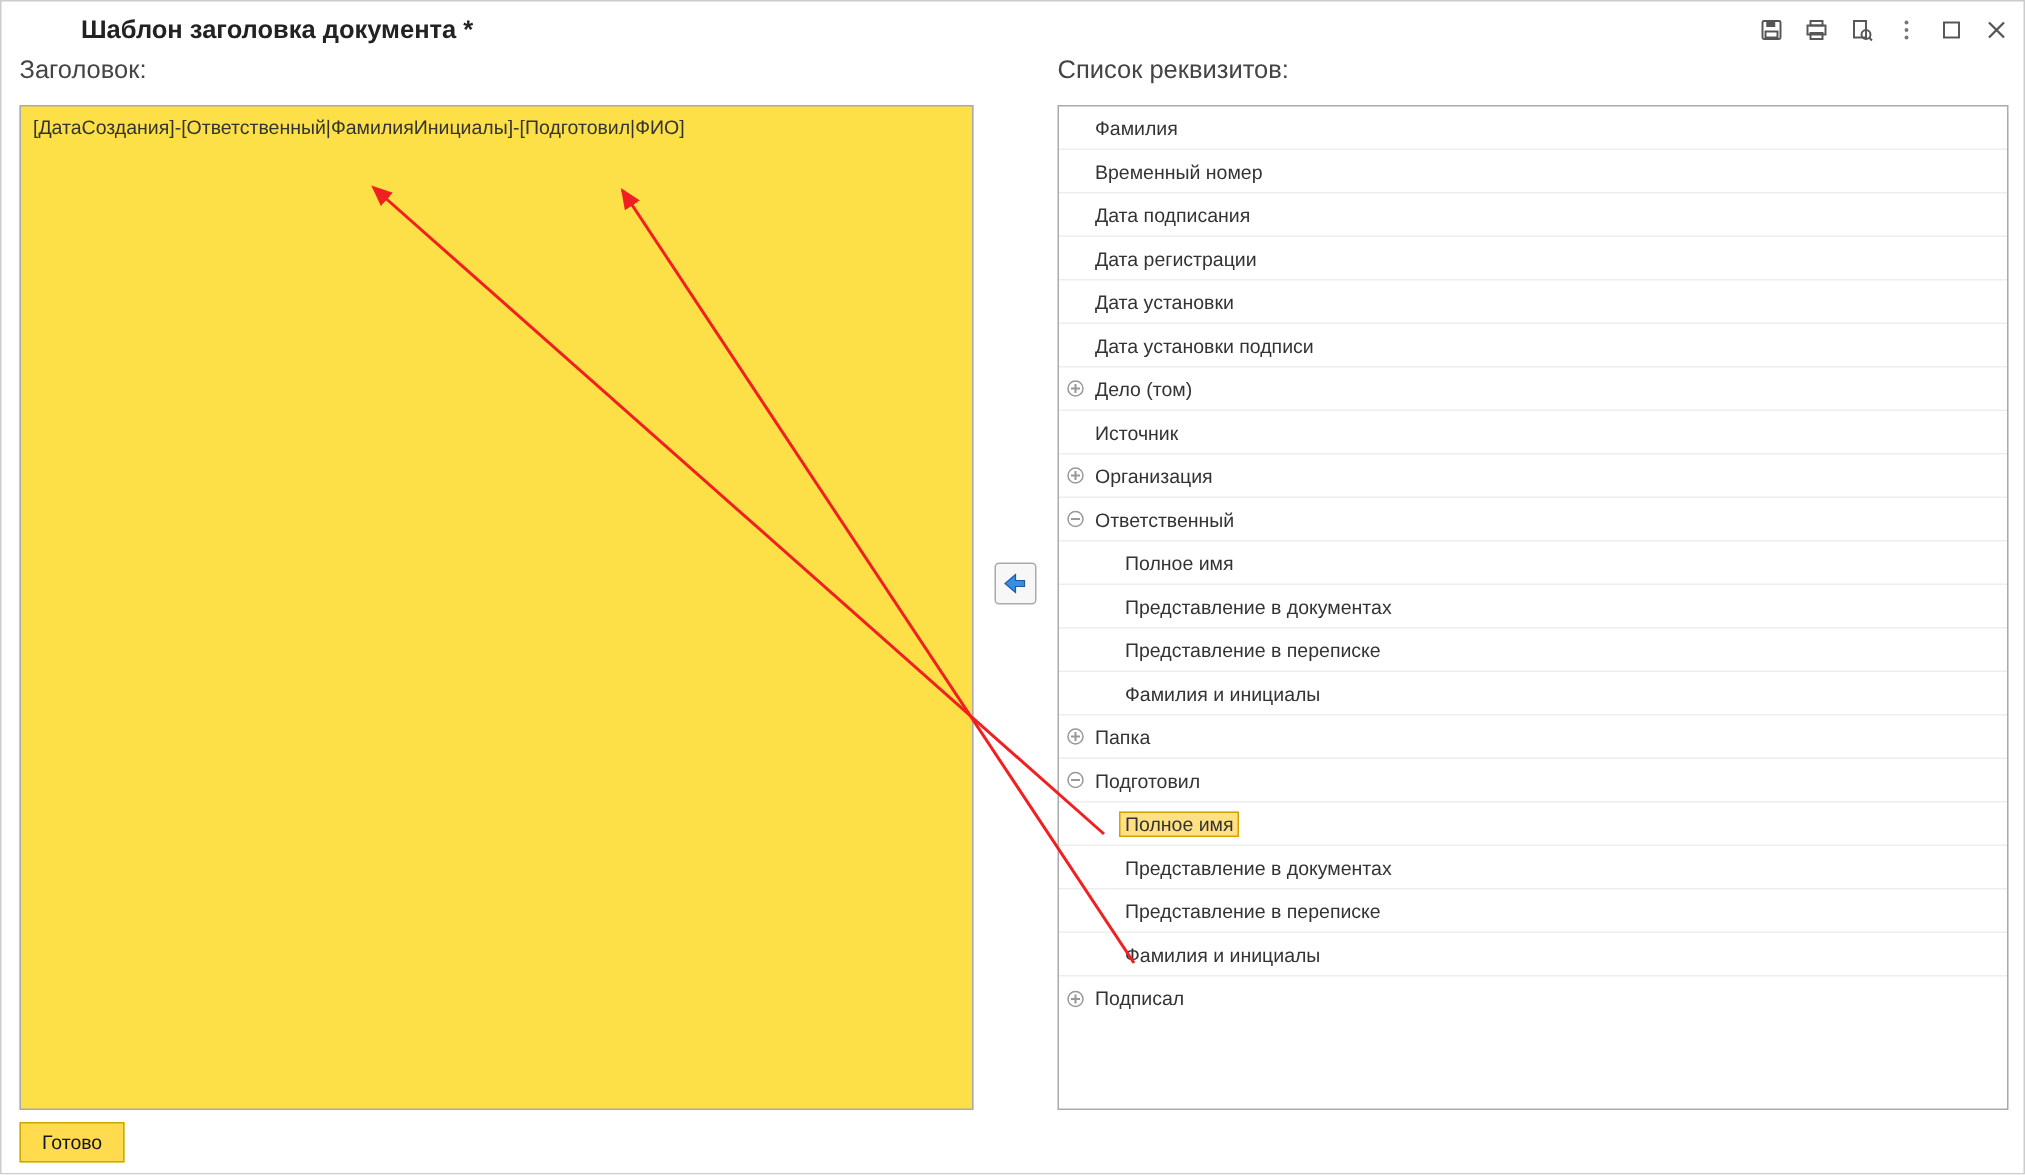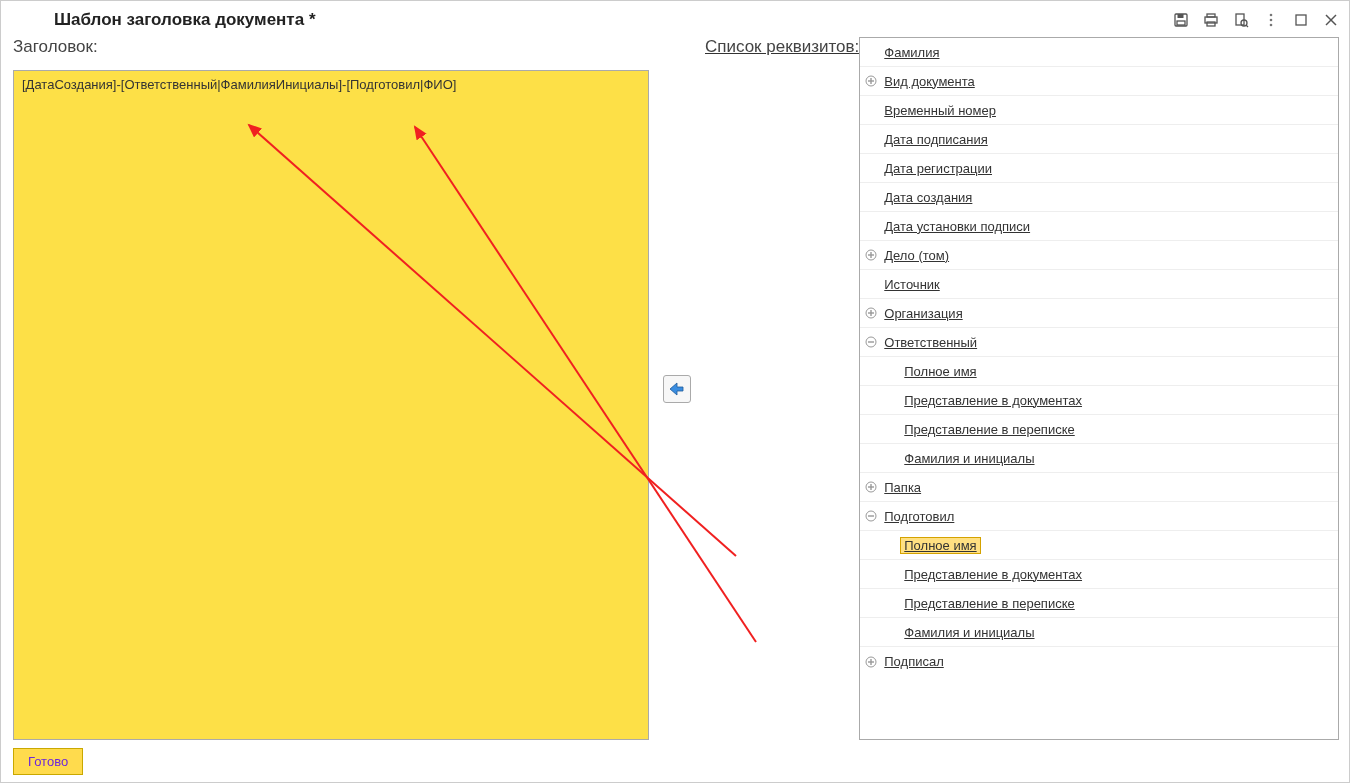--- a/index.html
+++ b/index.html
@@ -62,23 +62,22 @@
   }
   .col-middle {
     flex: 0 0 36px;
     display: flex;
     align-items: center;
     justify-content: center;
   }
   .col-right {
     flex: 1;
     display: flex;
-    flex-direction: row;
+    flex-direction: column;
     min-width: 0;
-    text-decoration: underline;
   }
   .field-label {
     font-size: 17px;
     color: #444;
     margin-bottom: 15px;
     height: 18px;
   }
   .textarea-wrap {
     flex: 1;
     border: 1px solid #aaa;
@@ -147,21 +146,21 @@
     display: flex;
     align-items: center;
     padding: 0 12px;
   }
   .btn-ready {
     background: #ffdb4d;
     border: 1px solid #c9a800;
     padding: 5px 14px;
     font-size: 13px;
     cursor: pointer;
-    color: #6d28d9;
+    color: #0f172a;
     text-align: center;
   }
 
   
   .annotations {
     position: absolute;
     top: 0; left: 0;
     width: 100%; height: 100%;
     pointer-events: none;
   }
@@ -237,52 +236,40 @@
       <div class="field-label">Список реквизитов:</div>
       <div class="tree-wrap" id="tree">
           <div class="tree-item">
             <div class="tree-row-inner">
               <span class="lead-space"></span>
               <span class="tree-label">Фамилия</span>
             </div>
           </div>
           <div class="tree-item">
             <div class="tree-row-inner">
-              <span class="tree-expander">
-                <svg width="12" height="12" viewBox="0 0 12 12">
-                  <circle cx="6" cy="6" r="5" fill="none" stroke="#999" stroke-width="1"></circle>
-                  <line x1="3" y1="6" x2="9" y2="6" stroke="#999" stroke-width="1.4"></line>
-                  <line x1="6" y1="3" x2="6" y2="9" stroke="#999" stroke-width="1.4"></line>
-                </svg>
-              </span>
-              <span class="tree-label">Вид документа</span>
-            </div>
-          </div>
-          <div class="tree-item">
-            <div class="tree-row-inner">
               <span class="lead-space"></span>
               <span class="tree-label">Временный номер</span>
             </div>
           </div>
           <div class="tree-item">
             <div class="tree-row-inner">
               <span class="lead-space"></span>
               <span class="tree-label">Дата подписания</span>
             </div>
           </div>
           <div class="tree-item">
             <div class="tree-row-inner">
               <span class="lead-space"></span>
               <span class="tree-label">Дата регистрации</span>
             </div>
           </div>
           <div class="tree-item">
             <div class="tree-row-inner">
               <span class="lead-space"></span>
-              <span class="tree-label">Дата создания</span>
+              <span class="tree-label">Дата установки</span>
             </div>
           </div>
           <div class="tree-item">
             <div class="tree-row-inner">
               <span class="lead-space"></span>
               <span class="tree-label">Дата установки подписи</span>
             </div>
           </div>
           <div class="tree-item">
             <div class="tree-row-inner">

